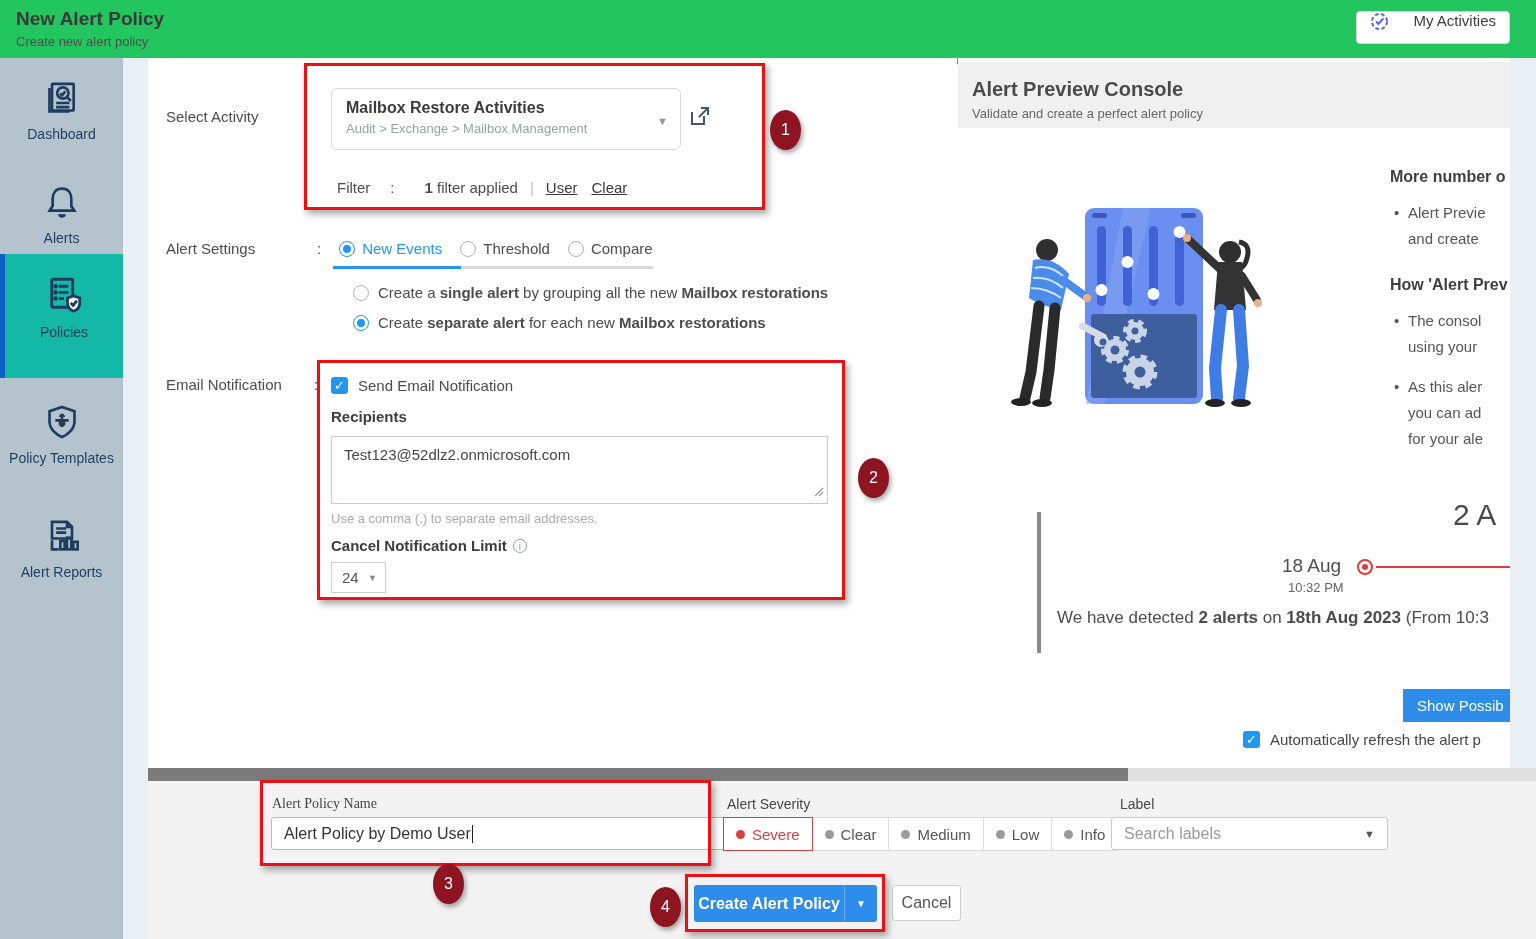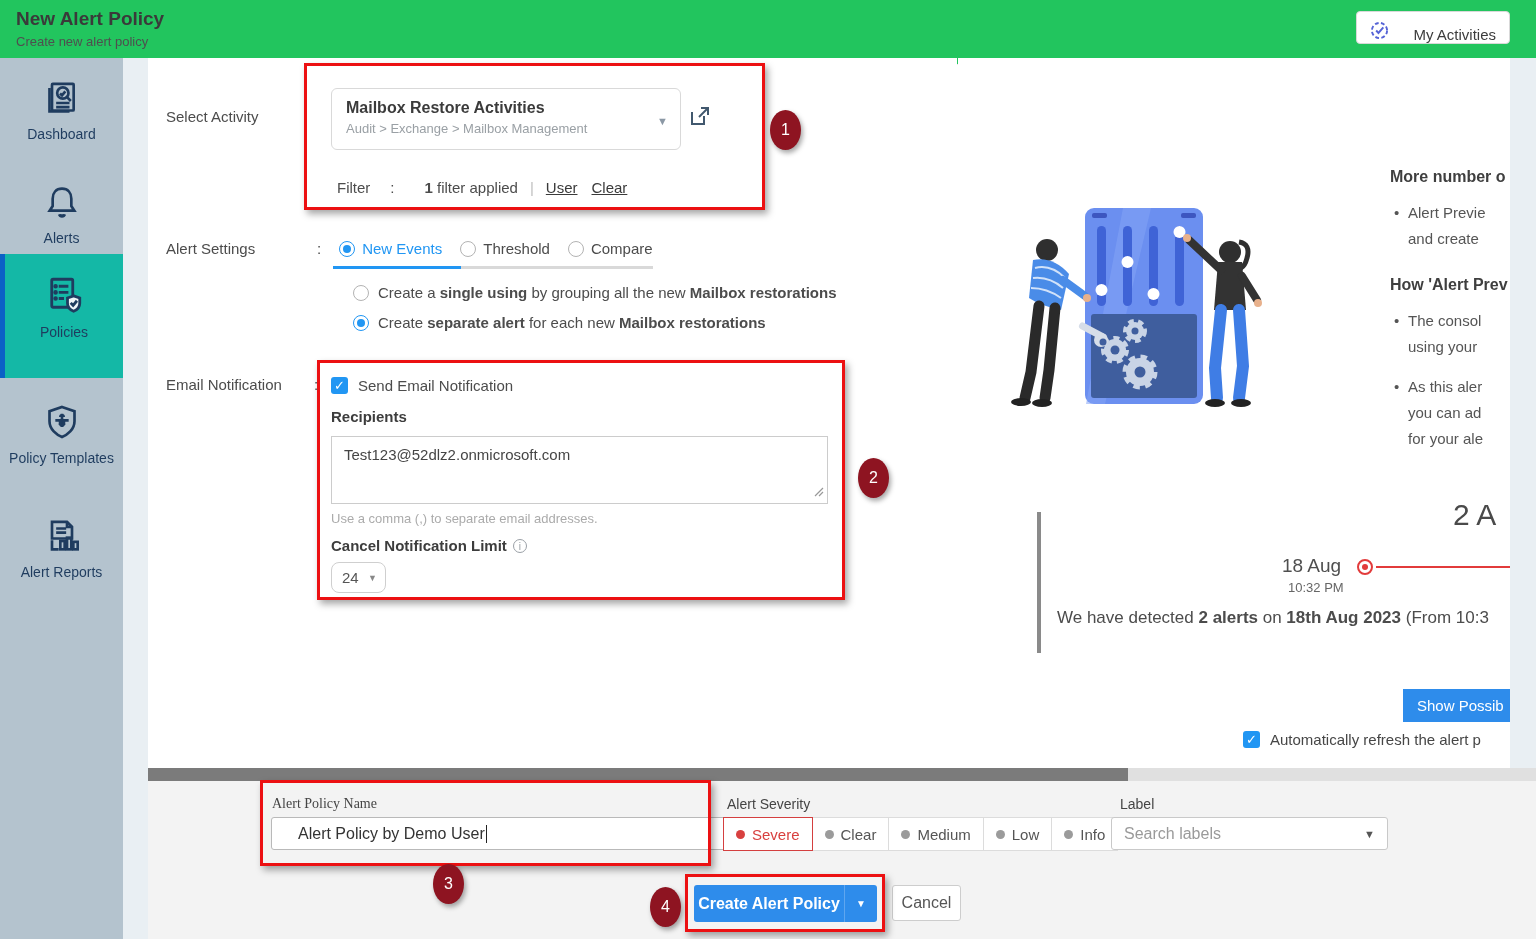--- a/index.html
+++ b/index.html
@@ -5,21 +5,21 @@
   * { margin:0; padding:0; box-sizing:border-box; }
   html,body { width:1536px; height:939px; }
   body { position:relative; overflow:hidden; background:#ffffff;
          font-family:"Liberation Sans", sans-serif; color:#4c4c4c; }
   .abs { position:absolute; }
 
   
   .page-header { left:0; top:0; width:1536px; height:65px; background:#22c55e; border-bottom:1px solid #e7e7e7; }
   .page-title { left:16px; top:8px; font-size:19px; font-weight:bold; color:#3a3a3a; }
   .page-subtitle { left:16px; top:34px; font-size:13px; color:#4f4f4f; }
-  .my-activities { right:26px; top:11px; height:33px; padding:0 13px; display:flex; align-items:flex-end; gap:24px;
+  .my-activities { right:26px; top:11px; height:33px; padding:0 13px; display:flex; align-items:flex-start; gap:24px;
                    background:#fff; border:1px solid #d9d9d9; border-radius:4px; font-size:15px; color:#3c3c3c; cursor:pointer; }
 
   
   .sidebar { left:0; top:58px; width:123px; height:881px; background:#b4c3ce;text-decoration:underline; }
   .side-item { position:absolute; left:0; width:123px; text-align:center; color:#1f3c5f; cursor:pointer; }
   .side-item .lbl { font-size:14px; line-height:17px; margin-top:4px; }
   .side-item.selected { background:#14b8a6; border-left:5px solid #0b61c6; }
   .side-strip { left:123px; top:58px; width:25px; height:881px; background:#e9eff3; }
 
   
@@ -47,21 +47,21 @@
 
   .checkbox { display:inline-block; width:17px; height:17px; border-radius:3px; background:#2196f3; color:#fff;
               font-size:13px; line-height:17px; text-align:center; flex:none; }
   .email-check { left:331px; top:377px; display:flex; align-items:center; gap:10px; font-size:15px; cursor:pointer; }
   .recipients-label { left:331px; top:408px; font-size:15px; font-weight:bold; color:#3d3d3d; }
   .recipients-box { left:331px; top:436px; width:497px; height:68px; border:1px solid #cccccc; background:#fff; padding:9px 12px; font-size:15px; color:#454545; }
   .resize-glyph { position:absolute; right:3px; bottom:3px; }
   .recip-helper { left:331px; top:511px; font-size:13px; color:#ababab; }
   .daily-label { left:331px; top:537px; font-size:15px; font-weight:bold; color:#3d3d3d; display:flex; align-items:center; gap:6px; }
   .info-icon { width:14px; height:14px; border:1px solid #9aa0a6; border-radius:50%; color:#9aa0a6; font-size:10px; line-height:13px; text-align:center; display:inline-block; font-weight:normal; }
-  .limit-select { left:331px; top:562px; width:55px; height:31px; border:1px solid #cfcfcf; border-radius:8px; background:#fff; display:flex; align-items:center; justify-content:space-between; padding:0 8px 0 10px; font-size:15px; color:#555; cursor:pointer; }
+  .limit-select { left:331px; top:562px; width:55px; height:31px; border:1px solid #cfcfcf; border-radius:0; background:#fff; display:flex; align-items:center; justify-content:space-between; padding:0 8px 0 10px; font-size:15px; color:#555; cursor:pointer; }
   .limit-select .car { font-size:9px; color:#888; }
 
   
   .preview { left:958px; top:58px; width:552px; height:710px; background:#fff; overflow:hidden; }
   .pv-header { position:absolute; left:0; top:4px; width:552px; height:66px; background:#f0f0f0; }
   .pv-title { position:absolute; left:14px; top:16px; font-size:20px; font-weight:bold; color:#4a4a4a; }
   .pv-sub { position:absolute; left:14px; top:44px; font-size:13px; color:#666; }
   .pv-notes { position:absolute; left:432px; top:110px; width:200px; font-size:15px; color:#555; }
   .pv-h { font-weight:bold; font-size:16px; color:#3f3f3f; white-space:nowrap; }
   .pv-line { white-space:nowrap; line-height:26px; }
@@ -79,21 +79,21 @@
   .refresh-row { position:absolute; left:285px; top:673px; display:flex; align-items:center; gap:10px; font-size:15px; color:#464646; white-space:nowrap; cursor:pointer; }
   .edge-strip { left:1510px; top:58px; width:26px; height:710px; background:#e9eff3; }
 
   
   .hscroll-track { left:148px; top:768px; width:1388px; height:13px; background:#e0e0e0; }
   .hscroll-thumb { left:148px; top:768px; width:980px; height:13px; background:#7b7b7b; cursor:pointer; }
 
   
   .footer { left:148px; top:781px; width:1388px; height:158px; background:#f3f3f3; }
   .name-label { left:272px; top:796px; font-size:14px; color:#454545;font-family:Liberation Serif, serif; }
-  .name-input { left:271px; top:817px; width:479px; height:33px; background:#fff; border:1px solid #b9b9b9; border-radius:3px; padding:0 26px; font-size:16px; color:#333; display:flex; align-items:center; }
+  .name-input { left:271px; top:817px; width:479px; height:33px; background:#fff; border:1px solid #b9b9b9; border-radius:3px; padding:0 12px; font-size:16px; color:#333; display:flex; align-items:center; }
   .caret-bar { display:inline-block; width:1px; height:18px; background:#222; margin-left:1px; }
   .sev-label { left:727px; top:796px; font-size:14px; color:#454545; }
   .sev-group { left:723px; top:817px; display:flex;justify-content:center; }
   .sev-item { height:34px; display:flex; align-items:center; gap:7px; padding:0 12px; background:#fff; border:1px solid #dcdcdc; border-left-width:0; font-size:15px; color:#555; cursor:pointer; }
   .sev-item:first-child { border-left-width:1px; }
   .sev-item .dot { width:9px; height:9px; border-radius:50%; background:#9b9b9b; }
   .sev-item.sel { border:1px solid #d43f3f; color:#d8403f; }
   .sev-item.sel .dot { background:#d8403f; }
   .label-label { left:1120px; top:796px; font-size:14px; color:#454545; }
   .label-select { left:1111px; top:817px; width:277px; height:33px; background:#fff; border:1px solid #c9c9c9; border-radius:3px; display:flex; align-items:center; justify-content:space-between; padding:0 12px; font-size:16px; color:#9a9a9a; cursor:pointer; }
@@ -236,21 +236,21 @@
   <span class="tab-opt">
     <span class="radio"></span>
     <span>Compare</span>
   </span>
 </div>
 <div class="abs tab-underline-gray"></div>
 <div class="abs tab-underline-blue"></div>
 
 <div class="abs opt-row opt1">
   <span class="radio"></span>
-  <span class="nw"><span>Create a </span><span class="bold">single using</span><span> by grouping all the new </span><span class="bold">Mailbox restorations</span></span>
+  <span class="nw"><span>Create a </span><span class="bold">single alert</span><span> by grouping all the new </span><span class="bold">Mailbox restorations</span></span>
 </div>
 <div class="abs opt-row opt2">
   <span class="radio sel"></span>
   <span class="nw"><span>Create </span><span class="bold">separate alert</span><span> for each new </span><span class="bold">Mailbox restorations</span></span>
 </div>
 
 <div class="abs flabel" style="left:166px; top:376px;">Email Notification</div>
 <div class="abs flabel" style="left:314px; top:376px;">:</div>
 <div class="abs email-check">
   <span class="checkbox">✓</span>
@@ -269,20 +269,24 @@
 <div class="abs daily-label">
   <span>Cancel Notification Limit</span>
   <span class="info-icon">i</span>
 </div>
 <div class="abs limit-select">
   <span>24</span>
   <span class="car">▼</span>
 </div>
 
 <div class="abs preview">
+  <div class="pv-header">
+    <div class="pv-title">Alert Preview Console</div>
+    <div class="pv-sub">Validate and create a perfect alert policy</div>
+  </div>
 
   <div style="position:absolute; left:27px; top:142px;">
     <svg width="310" height="225" viewBox="0 0 310 225">
       <rect x="100" y="8" width="118" height="196" rx="9" fill="#6b8ff0"></rect>
       <polygon points="138,8 166,8 120,204 101,204" fill="#84a4f5" opacity="0.55"></polygon>
       <rect x="107" y="13" width="15" height="5" rx="2" fill="#3d56c0"></rect>
       <rect x="196" y="13" width="15" height="5" rx="2" fill="#3d56c0"></rect>
       <g fill="#3f63d6">
         <rect x="112" y="26" width="9" height="80" rx="4.5"></rect>
         <rect x="138" y="26" width="9" height="80" rx="4.5"></rect>

